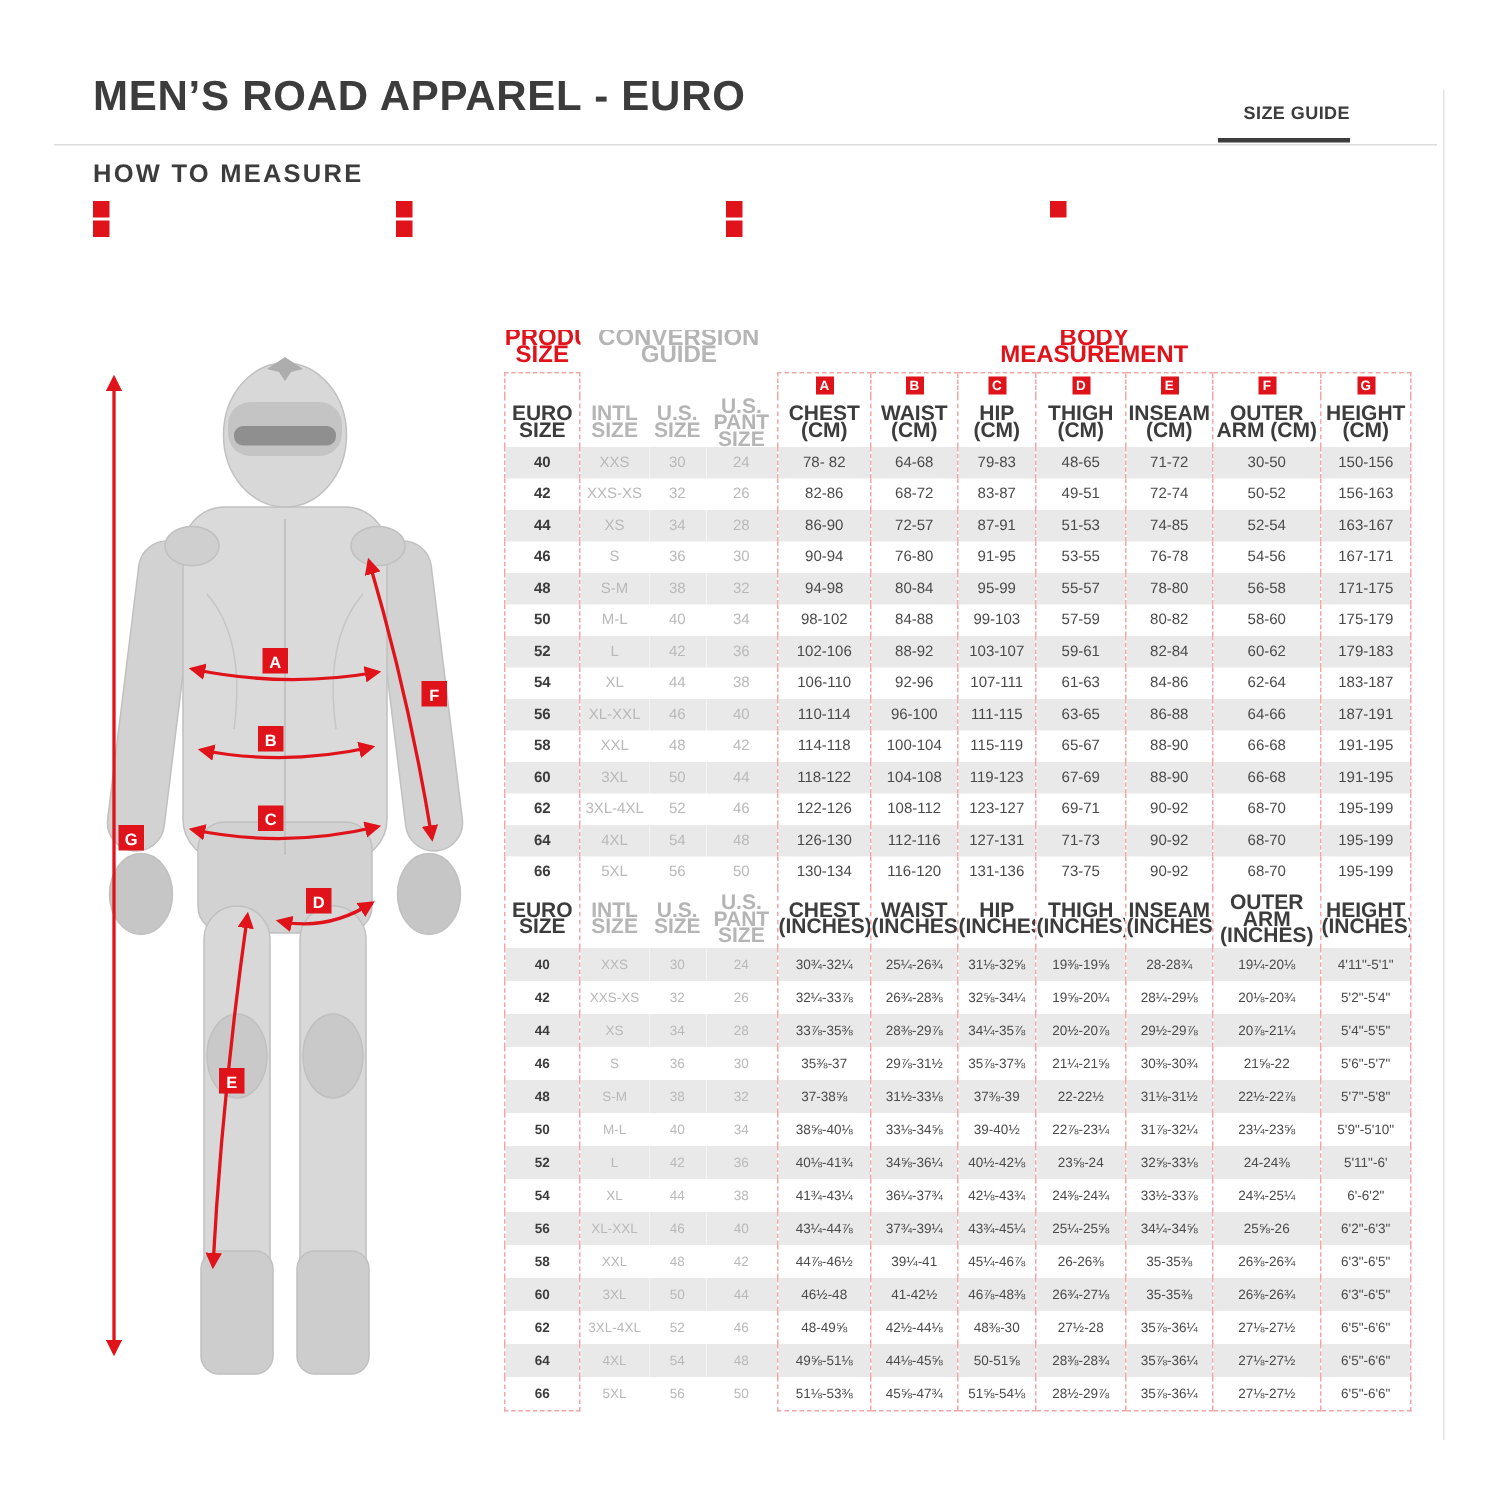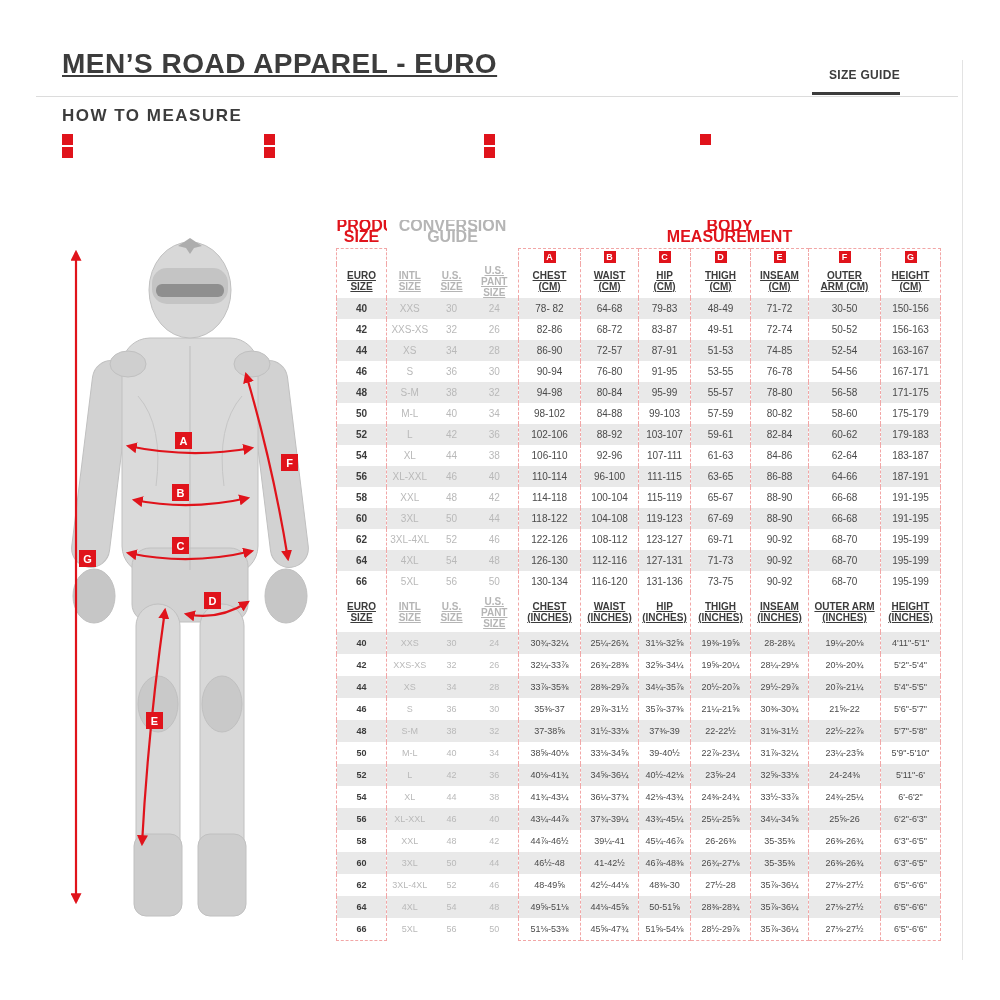--- a/index.html
+++ b/index.html
@@ -1,21 +1,21 @@
 <!DOCTYPE html>
 <html><head>
 <meta charset="utf-8">
 <style>
   html,body{margin:0;padding:0;}
   body{width:1000px;height:1000px;background:#ffffff;font-family:"Liberation Sans",sans-serif;position:relative;overflow:hidden;color:#3d3d3d;}
   .page{position:absolute;inset:0;background:#fff;}
   .page-edge{position:absolute;left:962px;top:60px;bottom:40px;width:1px;background:#e3e3e3;}
 
   
-  .title{position:absolute;left:62px;top:48px;font-size:28px;font-weight:bold;letter-spacing:.5px;color:#3c3c3c;text-decoration:underline;}
+  .title{position:absolute;left:62px;top:48px;font-size:28px;font-weight:bold;letter-spacing:.5px;color:#3c3c3c;}
   .size-guide{position:absolute;right:100px;top:68px;font-size:12px;font-weight:bold;color:#3c3c3c;letter-spacing:.3px;}
   .size-guide-bar{position:absolute;right:100px;top:92px;width:88px;height:3px;background:#3c3c3c;}
   .head-rule{position:absolute;left:36px;right:42px;top:96px;height:1px;background:#dcdcdc;}
 
   
   .htm-title{position:absolute;left:62px;top:106px;font-size:17px;font-weight:bold;letter-spacing:1.5px;color:#3c3c3c;text-align:right;}
   .measure-col{position:absolute;top:134px;font-size:9px;line-height:11.5px;color:#757575;}
   .mc1{left:62px;width:202px;}
   .mc2{left:264px;width:212px;}
   .mc3{left:484px;width:202px;}
@@ -33,21 +33,21 @@
 
   
   .tablewrap{position:absolute;left:336px;top:220px;width:604px;}
   table{border-collapse:collapse;table-layout:fixed;width:604px;}
   td{padding:0;text-align:center;vertical-align:middle;font-size:10px;color:#4a4a4a;overflow:hidden;}
   tr.group-row td{height:28px;font-size:16px;font-weight:bold;line-height:11px;white-space:pre-line;vertical-align:top;}
   td.red-label{color:var(--red);}
   td.gray-label{color:var(--gray);}
   tr.badge-row td{height:15px;}
   .lbadge{display:inline-block;width:12px;height:12px;background:var(--red);color:#fff;font-size:9px;font-weight:bold;line-height:12px;text-align:center;}
-  tr.colhead-row td{height:34px;font-weight:bold;font-size:10px;line-height:11px;white-space:pre-line;color:#3c3c3c;text-decoration:underline;}
+  tr.colhead-row td{height:34px;font-weight:bold;font-size:14px;line-height:11px;white-space:pre-line;color:#3c3c3c;}
   tr.colhead-row td.conv{color:var(--gray);}
   tr.colhead-inch td{height:40px;}
   tr.data-row td{height:21px;}
   tr.data-inch td{height:22px;font-size:9px;}
   tr.data-row td.euro{font-weight:bold;color:#3c3c3c;}
   tr.data-row td.conv{color:#b9b9b9;}
   tr.shade td{background:var(--shade);}
   
   td.col-euro{border-left:1px dashed var(--dash);border-right:1px dashed var(--dash);}
   td.meas{border-left:1px dashed var(--dash);}
@@ -246,21 +246,21 @@
 (CM)</td>
           </tr>
           <tr class="data-row shade">
             <td class="col-euro euro">40</td>
             <td class="conv">XXS</td>
             <td class="conv">30</td>
             <td class="conv">24</td>
             <td class="meas">78- 82</td>
             <td class="meas">64-68</td>
             <td class="meas">79-83</td>
-            <td class="meas">48-49</td>
+            <td class="meas">48-65</td>
             <td class="meas">71-72</td>
             <td class="meas">30-50</td>
             <td class="meas meas-last">150-156</td>
           </tr>
           <tr class="data-row">
             <td class="col-euro euro">42</td>
             <td class="conv">XXS-XS</td>
             <td class="conv">32</td>
             <td class="conv">26</td>
             <td class="meas">82-86</td>

